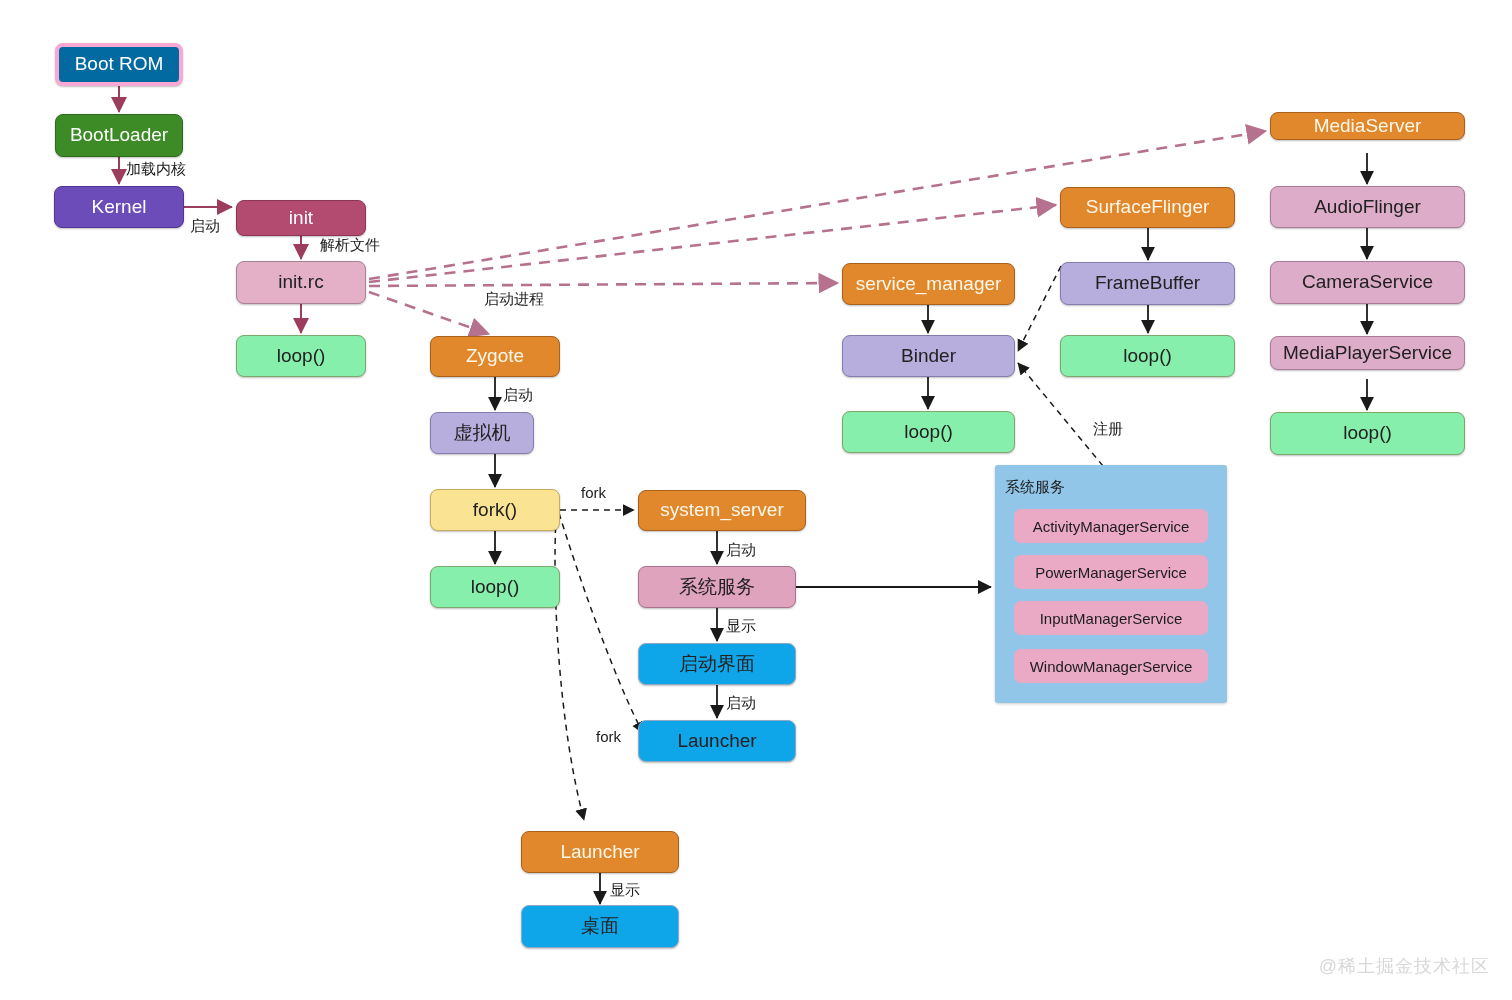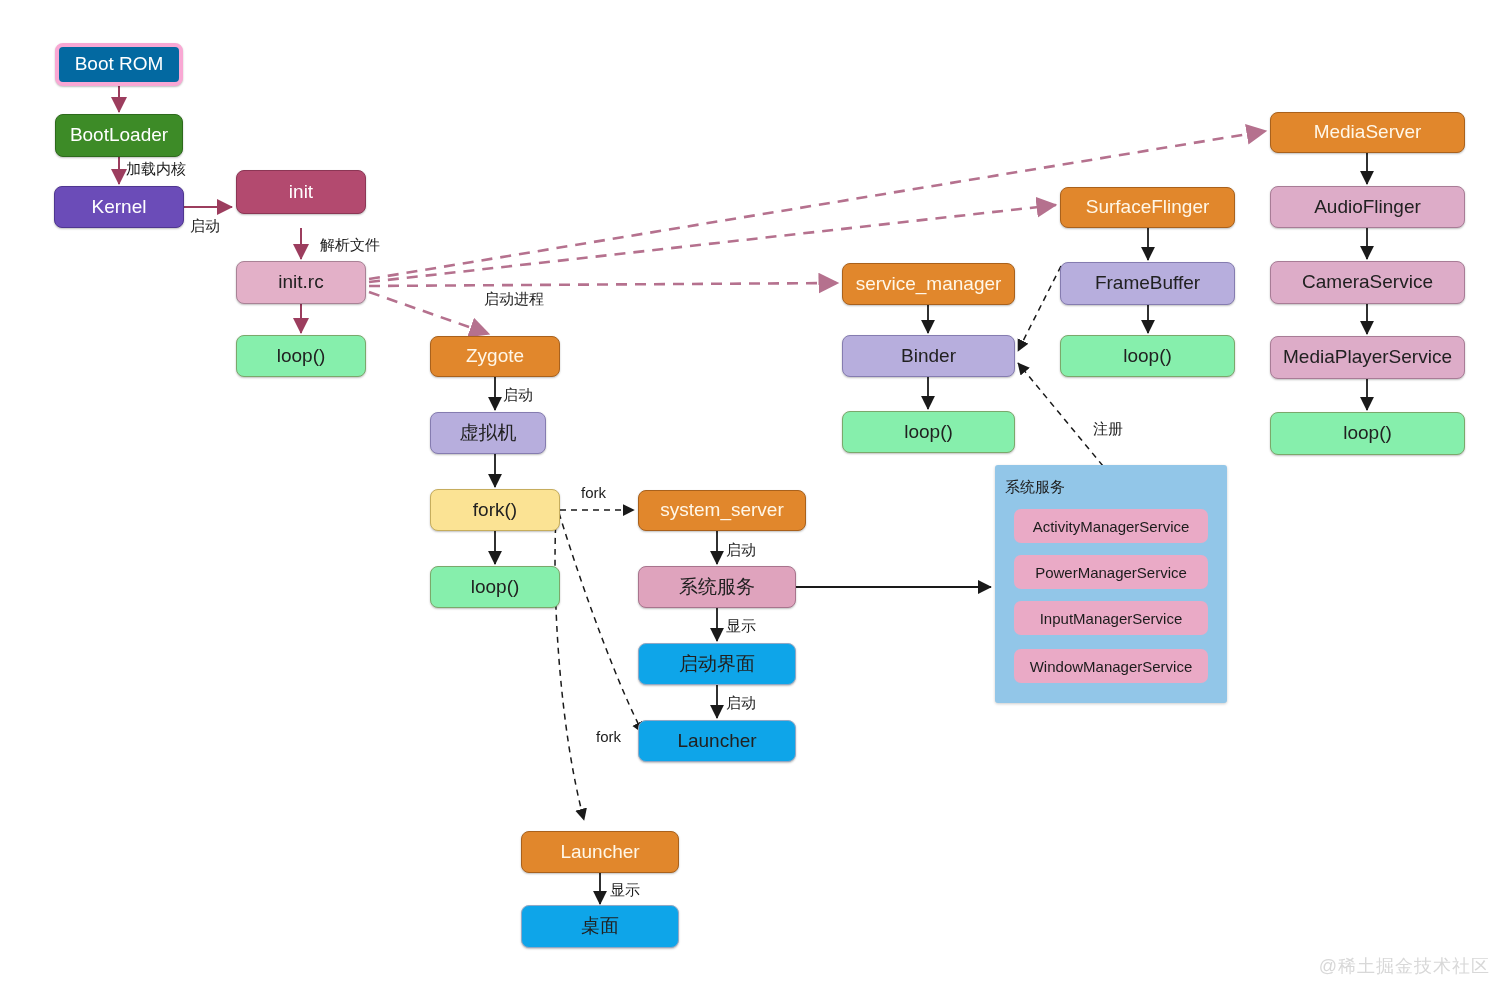--- a/index.html
+++ b/index.html
@@ -158,34 +158,34 @@
   <div class="node c-maroon" style="left:55px;top:43px;width:128px;height:43px;">
       <span>Boot ROM</span>
     </div>
   <div class="node c-green" style="left:55px;top:114px;width:128px;height:43px;">
       <span>BootLoader</span>
     </div>
   <div class="node c-purpledk" style="left:54px;top:186px;width:130px;height:42px;">
       <span>Kernel</span>
     </div>
 
-  <div class="node c-rose" style="left:236px;top:170px;width:130px;height:44px;">
+  <div class="node c-rose" style="left:236px;top:200px;width:130px;height:36px;">
       <span>init</span>
     </div>
   <div class="node c-pinklt" style="left:236px;top:261px;width:130px;height:43px;">
       <span>init.rc</span>
     </div>
   <div class="node c-greenlt" style="left:236px;top:335px;width:130px;height:42px;">
       <span>loop()</span>
     </div>
 
   <div class="node c-orange" style="left:430px;top:336px;width:130px;height:41px;">
       <span>Zygote</span>
     </div>
-  <div class="node c-lavender" style="left:430px;top:412px;width:116px;height:42px;">
+  <div class="node c-lavender" style="left:430px;top:412px;width:104px;height:42px;">
       <span>虚拟机</span>
     </div>
   <div class="node c-yellow" style="left:430px;top:489px;width:130px;height:42px;">
       <span>fork()</span>
     </div>
   <div class="node c-greenlt" style="left:430px;top:566px;width:130px;height:42px;">
       <span>loop()</span>
     </div>
 
   <div class="node c-orange" style="left:638px;top:490px;width:168px;height:41px;">
@@ -221,30 +221,30 @@
   <div class="node c-orange" style="left:1060px;top:187px;width:175px;height:41px;">
       <span>SurfaceFlinger</span>
     </div>
   <div class="node c-lavender" style="left:1060px;top:262px;width:175px;height:43px;">
       <span>FrameBuffer</span>
     </div>
   <div class="node c-greenlt" style="left:1060px;top:335px;width:175px;height:42px;">
       <span>loop()</span>
     </div>
 
-  <div class="node c-orange" style="left:1270px;top:112px;width:195px;height:41px;">
+  <div class="node c-orange" style="left:1270px;top:112px;width:195px;height:28px;">
       <span>MediaServer</span>
     </div>
   <div class="node c-mauve" style="left:1270px;top:186px;width:195px;height:42px;">
       <span>AudioFlinger</span>
     </div>
   <div class="node c-mauve" style="left:1270px;top:261px;width:195px;height:43px;">
       <span>CameraService</span>
     </div>
-  <div class="node c-mauve" style="left:1270px;top:336px;width:195px;height:43px;">
+  <div class="node c-mauve" style="left:1270px;top:336px;width:195px;height:34px;">
       <span>MediaPlayerService</span>
     </div>
   <div class="node c-greenlt" style="left:1270px;top:412px;width:195px;height:43px;">
       <span>loop()</span>
     </div>
 
   <div class="group-box" style="left:995px;top:465px;width:232px;height:238px;"></div>
   <div class="group-title" style="left:1005px;top:478px;">系统服务</div>
   <div class="svc-pill" style="left:1014px;top:509px;width:194px;height:34px;">
       <span>ActivityManagerService</span>

